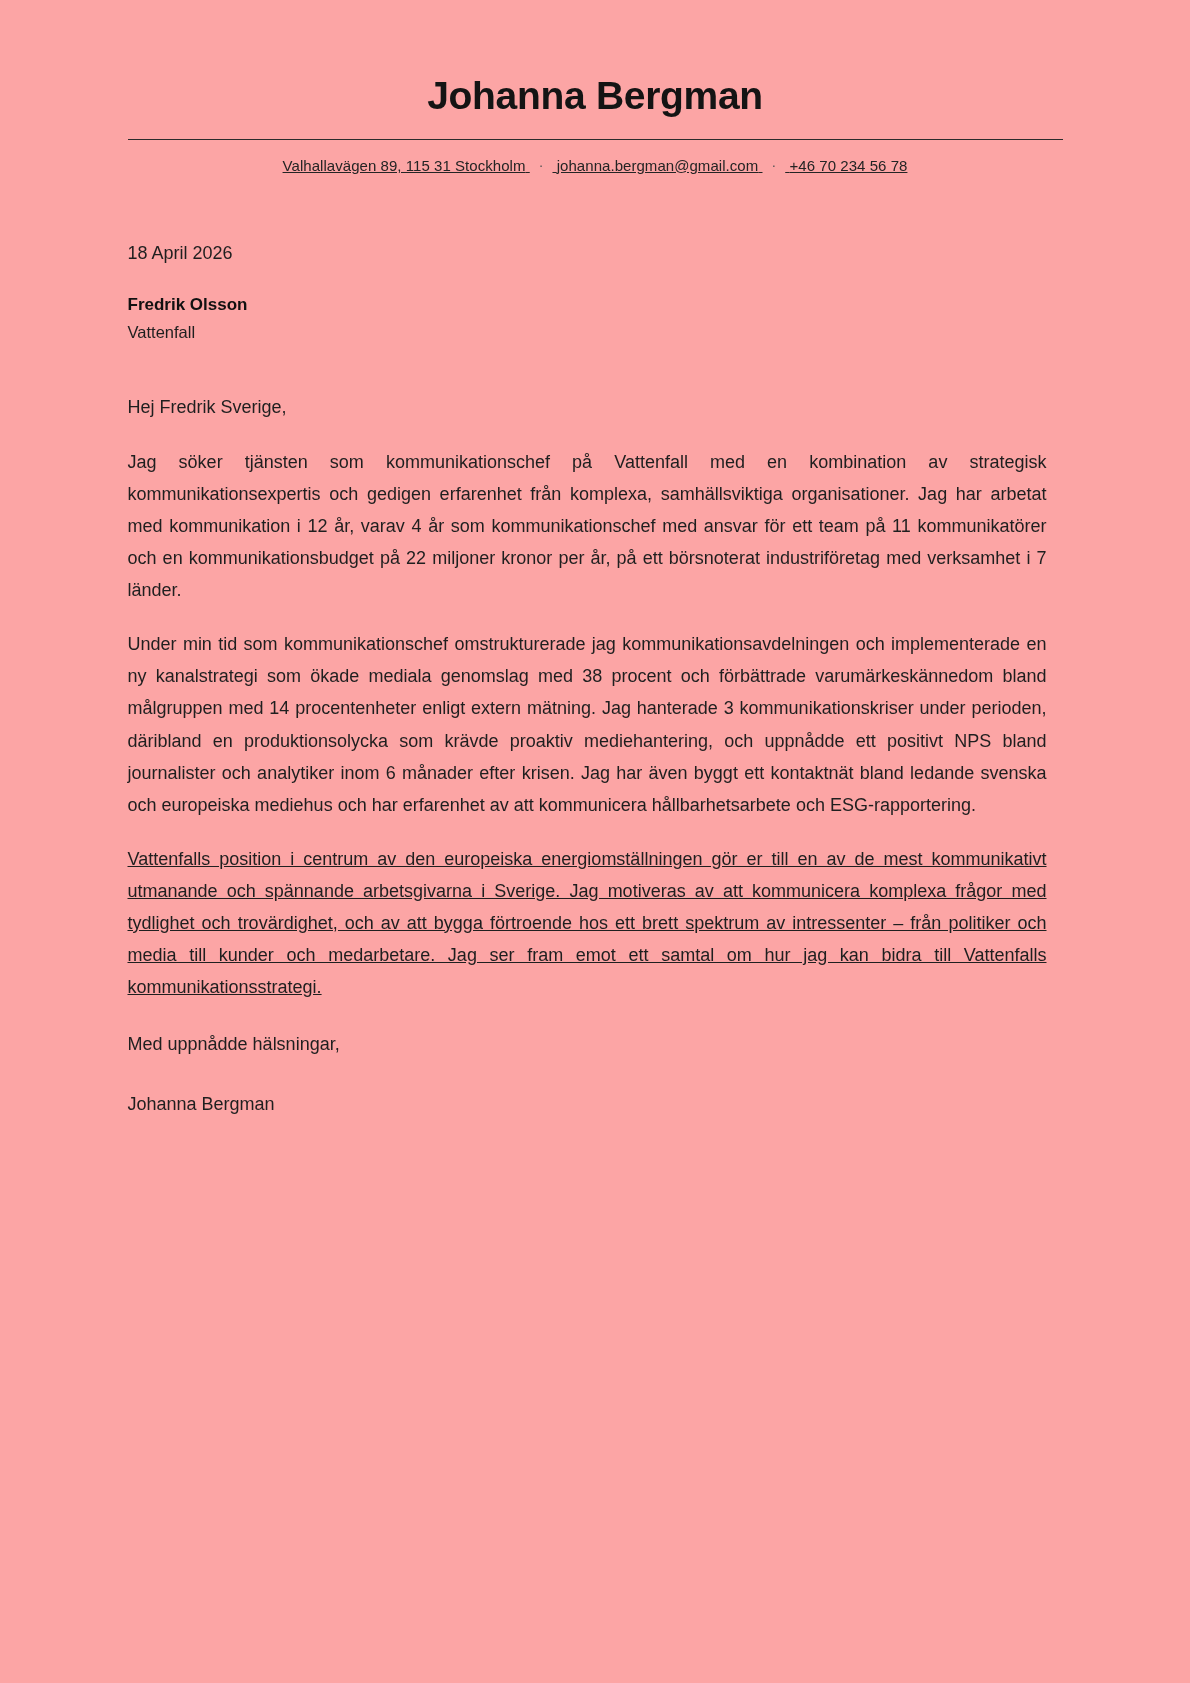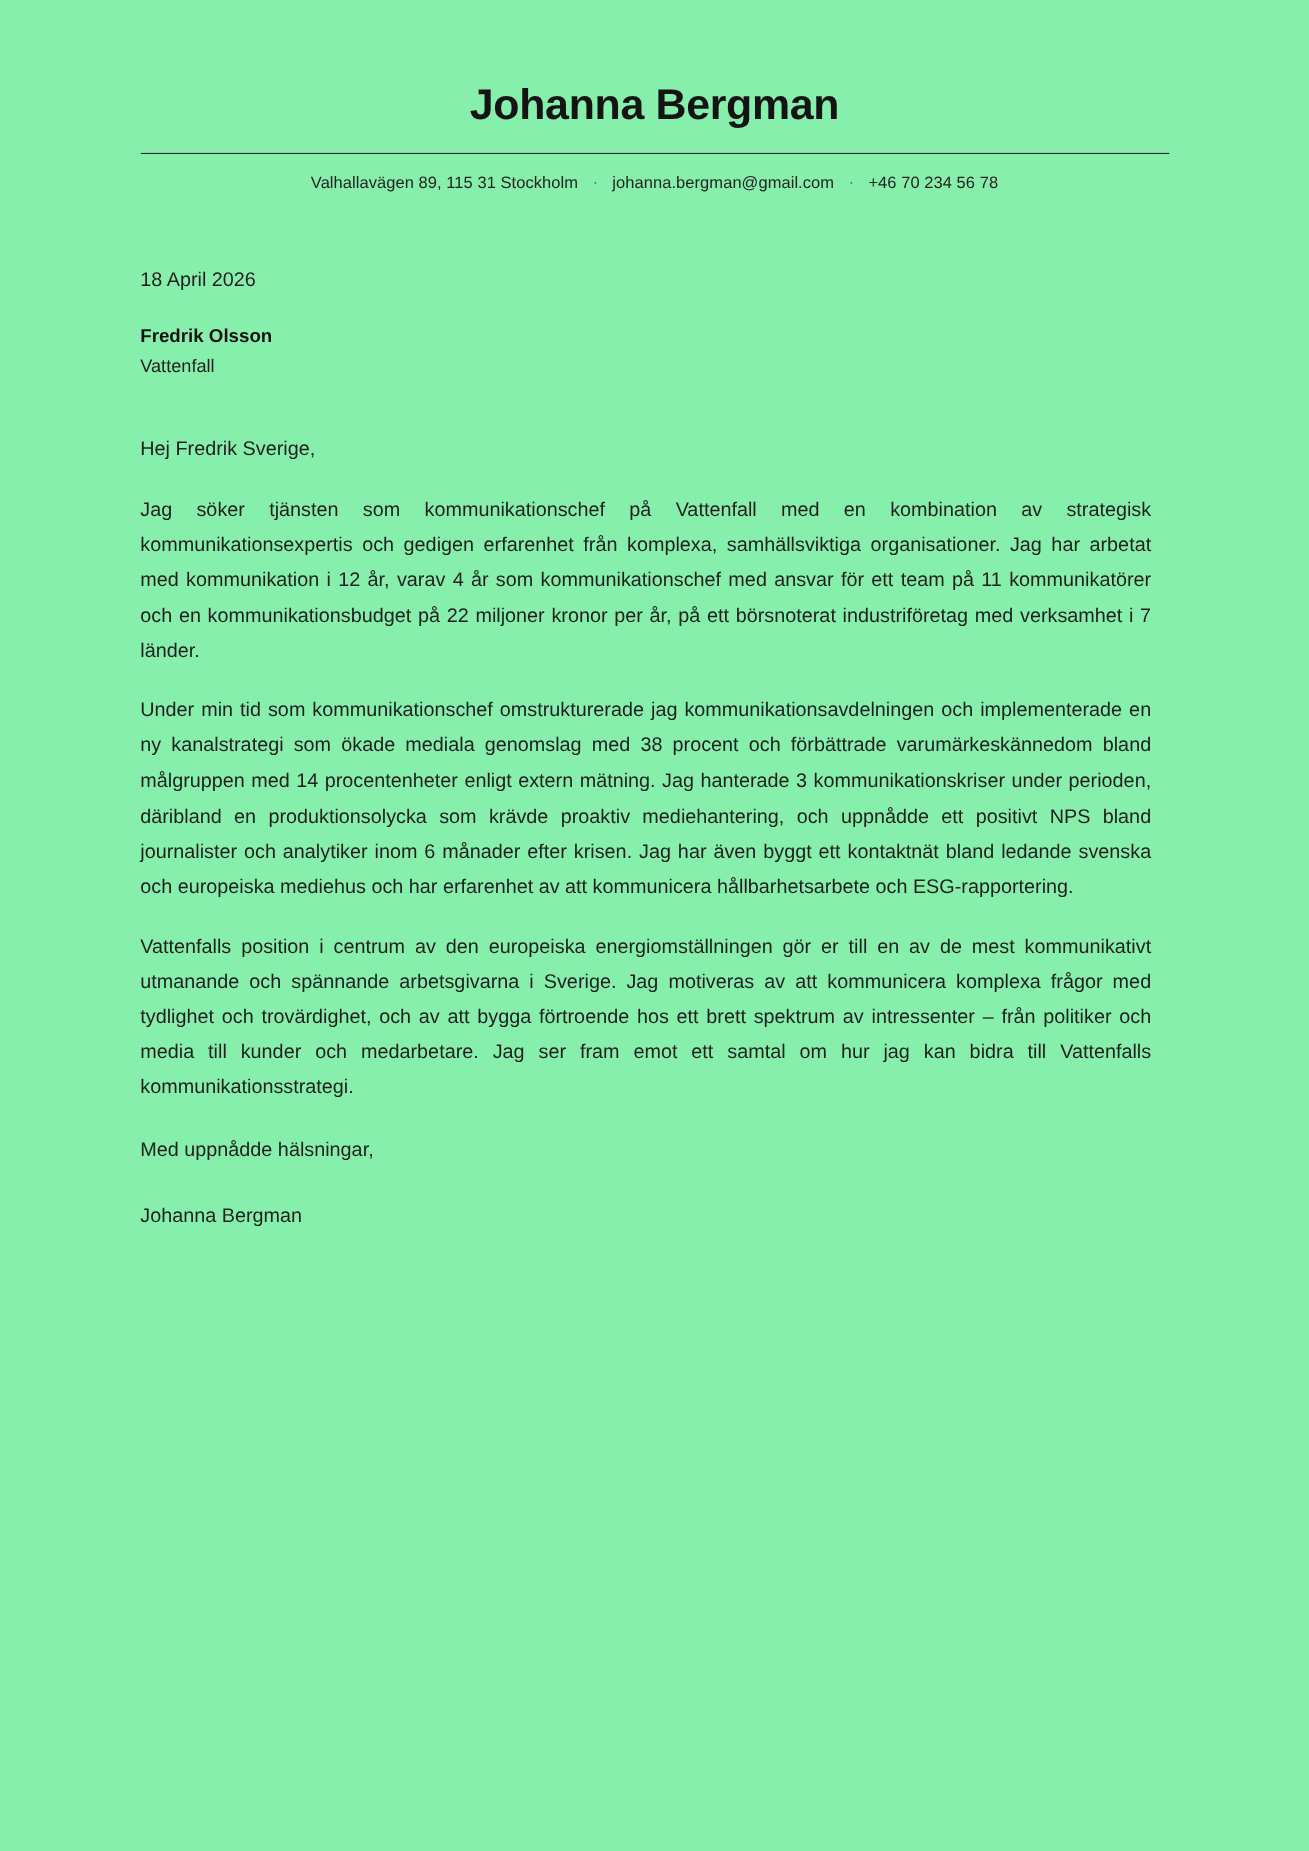--- a/index.html
+++ b/index.html
@@ -15,21 +15,21 @@
     color: #1a1a1a;
     -webkit-font-smoothing: antialiased;
   }
 
   .page {
     width: 1190px;
     height: 1683px;
     box-sizing: border-box;
     padding: 0;
     position: relative;
-    background: #86efac;
+    background: #fca5a5;
   }
 
   .inner {
     margin: 0 auto;
     width: 935px;           
     padding-top: 74px;
   }
 
   
   .letterhead {
@@ -55,20 +55,21 @@
     border-top: 1.3px solid #2b2b2b;
     margin: 21px 0 0 0;
     width: 100%;
   }
   .contact {
     font-size: 15px;
     color: #242424;
     margin-top: 16px;
     line-height: 1.3;
     letter-spacing: 0.05px;
+    text-decoration: underline;
   }
   .contact .sep {
     display: inline-block;
     padding: 0 9px;
     color: #555;
     font-size: 14px;
     vertical-align: 1px;
   }
 
   
@@ -110,21 +111,21 @@
   }
   .para {
     font-size: 18px;
     color: #1f1f1f;
     line-height: 1.78;
     margin: 0 16px 22px 0;
     text-align: justify;
     text-justify: inter-word;
     hyphens: none;
   }
-  .para:last-of-type { margin-bottom: 0; }
+  .para:last-of-type { margin-bottom: 0; text-decoration: underline; }
 
   .closing {
     margin-top: 26px;
   }
   .closing-line {
     font-size: 18px;
     color: #1f1f1f;
     line-height: 1.7;
     margin: 0;
   }

